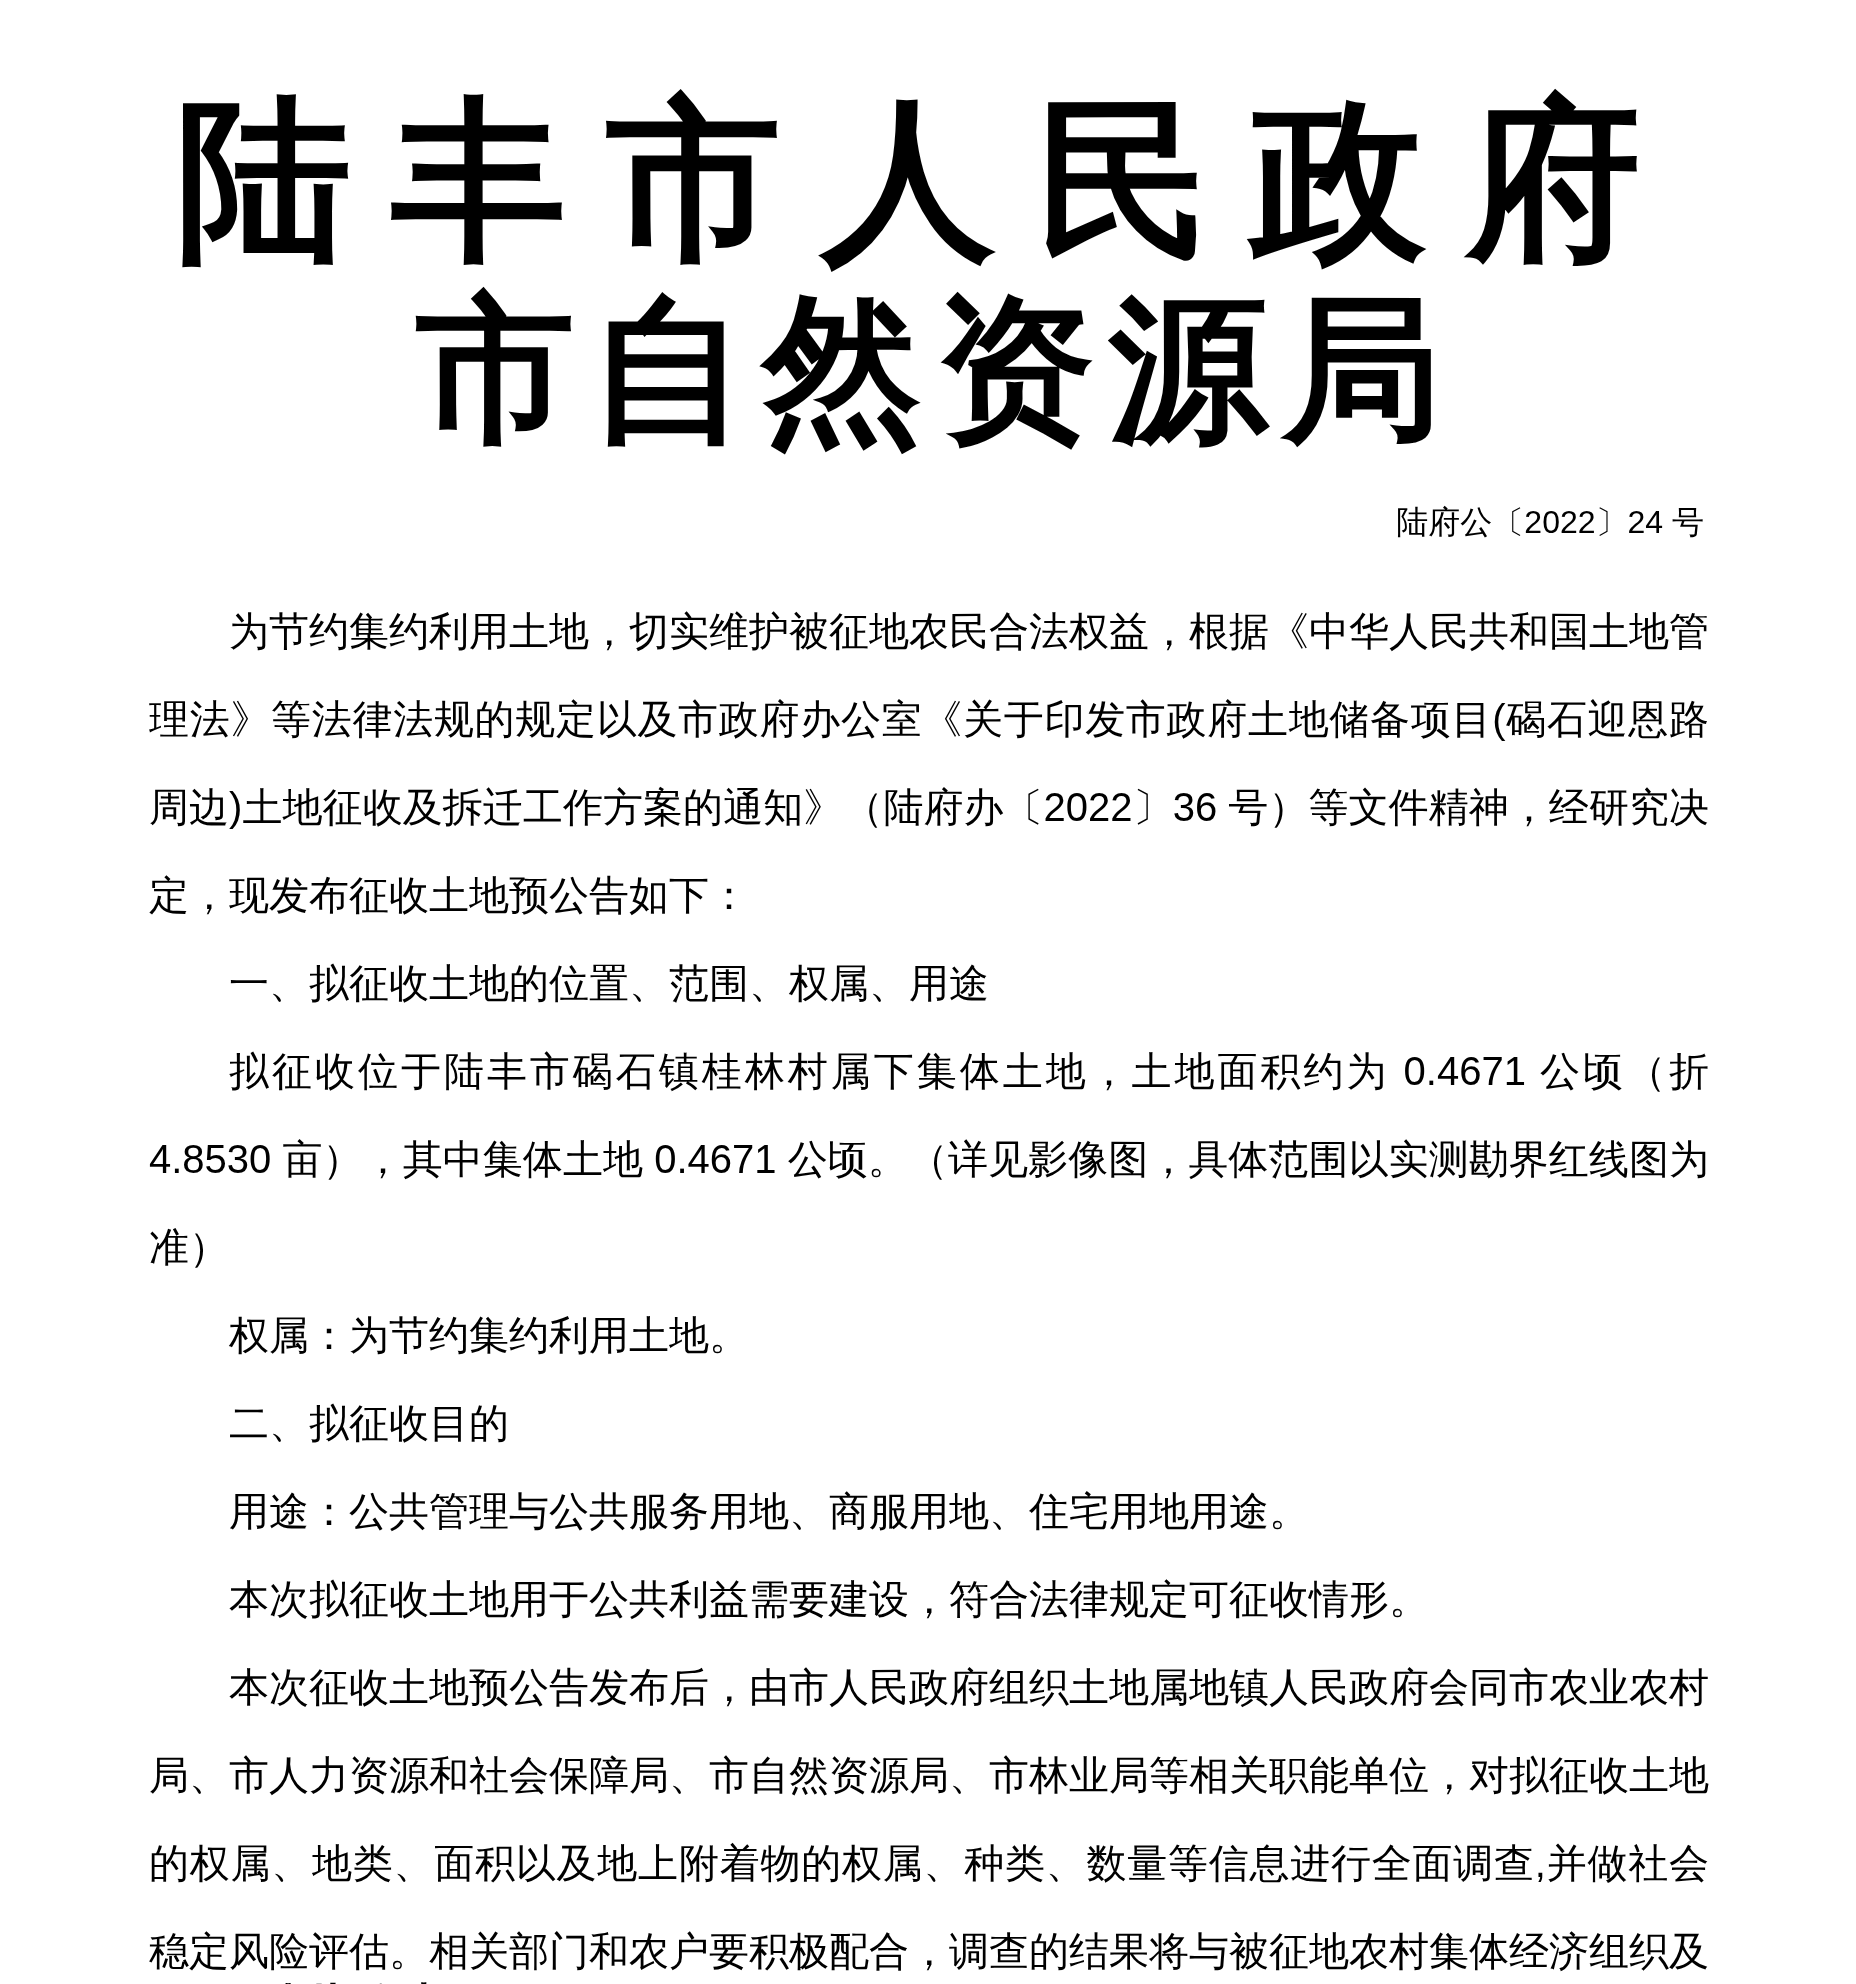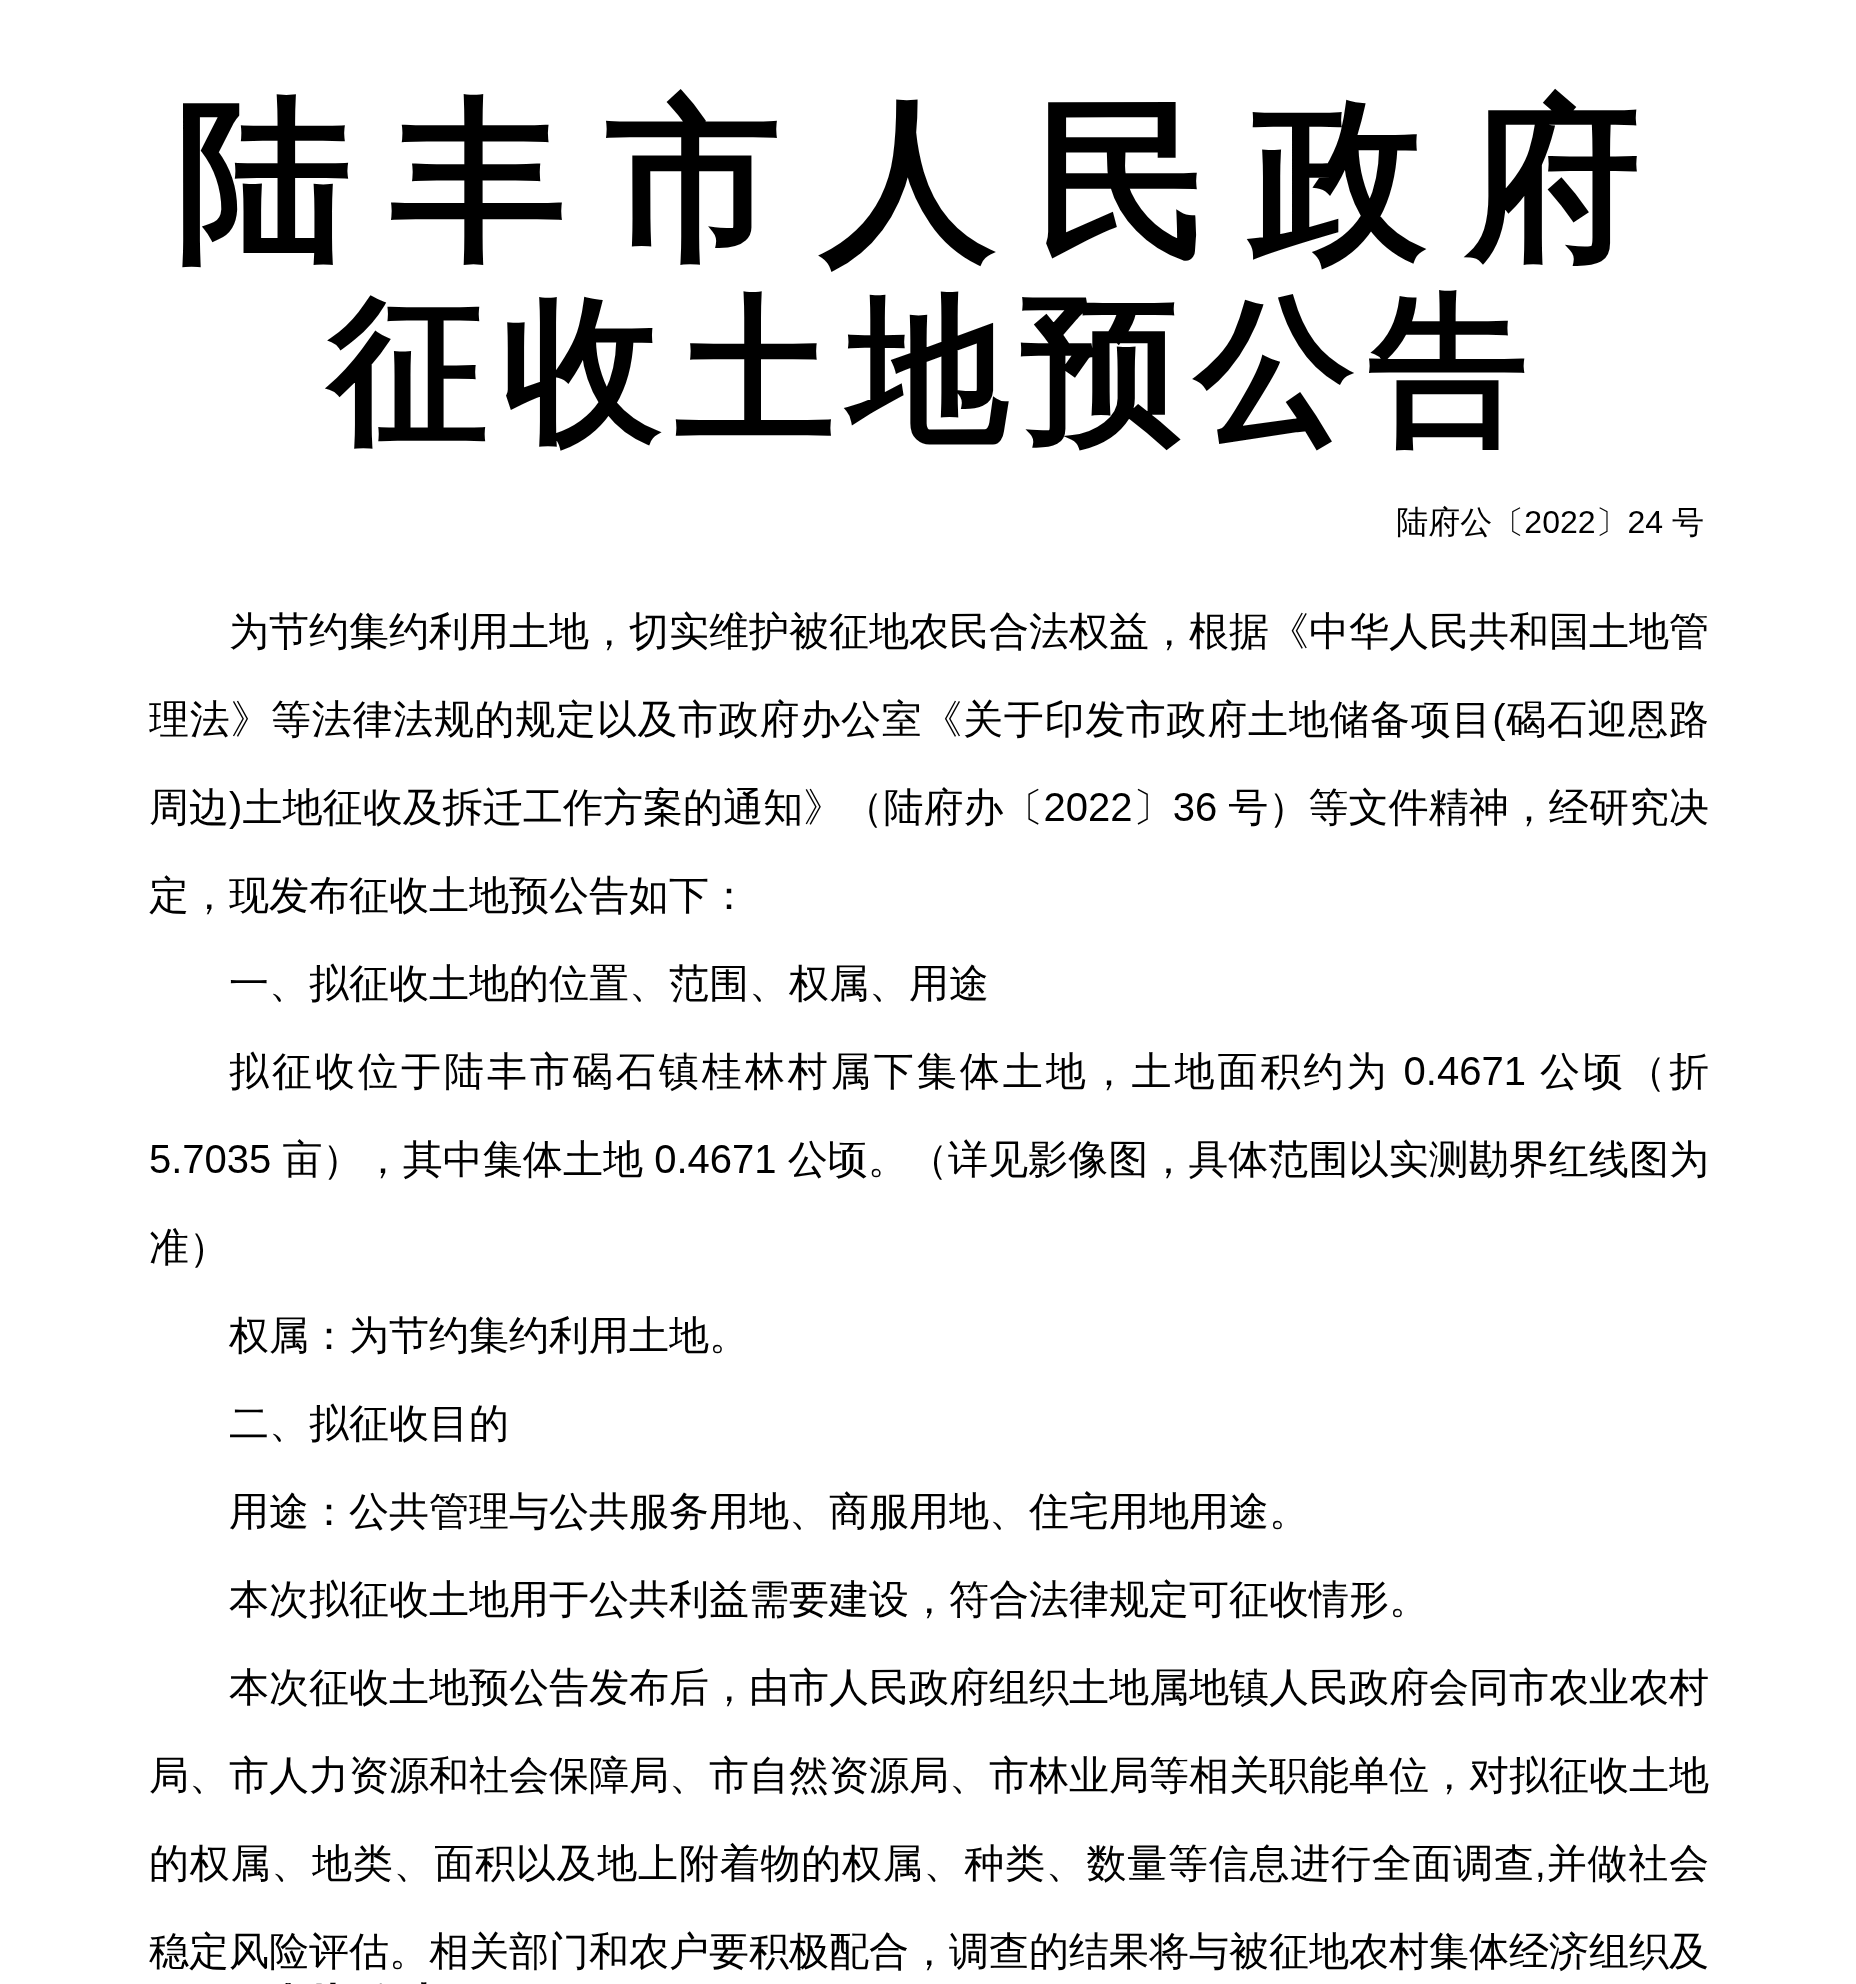--- a/index.html
+++ b/index.html
@@ -59,29 +59,29 @@
     line-height:56px;
   }
 </style>
 </head>
 <body>
 
 <div class="page">
 
   <div class="title-block">
     <div class="title-line1">陆丰市人民政府</div>
-    <div class="title-line2">征收土地预公告</div>
+    <div class="title-line2">市自然资源局</div>
   </div>
 
   <div class="doc-number">陆府公〔2022〕24 号</div>
 
   <div class="content">
     <p>为节约集约利用土地，切实维护被征地农民合法权益，根据《中华人民共和国土地管理法》等法律法规的规定以及市政府办公室《关于印发市政府土地储备项目(碣石迎恩路周边)土地征收及拆迁工作方案的通知》（陆府办〔2022〕36 号）等文件精神，经研究决定，现发布征收土地预公告如下：</p>
     <p>一、拟征收土地的位置、范围、权属、用途</p>
-    <p>拟征收位于陆丰市碣石镇桂林村属下集体土地，土地面积约为 0.4671 公顷（折 5.7035 亩），其中集体土地 0.4671 公顷。（详见影像图，具体范围以实测勘界红线图为准）</p>
+    <p>拟征收位于陆丰市碣石镇桂林村属下集体土地，土地面积约为 0.4671 公顷（折 4.8530 亩），其中集体土地 0.4671 公顷。（详见影像图，具体范围以实测勘界红线图为准）</p>
     <p>权属：为节约集约利用土地。</p>
     <p>二、拟征收目的</p>
     <p>用途：公共管理与公共服务用地、商服用地、住宅用地用途。</p>
     <p>本次拟征收土地用于公共利益需要建设，符合法律规定可征收情形。</p>
     <p>本次征收土地预公告发布后，由市人民政府组织土地属地镇人民政府会同市农业农村局、市人力资源和社会保障局、市自然资源局、市林业局等相关职能单位，对拟征收土地的权属、地类、面积以及地上附着物的权属、种类、数量等信息进行全面调查,并做社会稳定风险评估。相关部门和农户要积极配合，调查的结果将与被征地农村集体经济组织及农户和地上附着物产权人共同确认。</p>
     <p>三、开展土地现状调查安排</p>
     <p>四、有关事项</p>
   </div>
 
   <div class="closing">特此公告</div>

